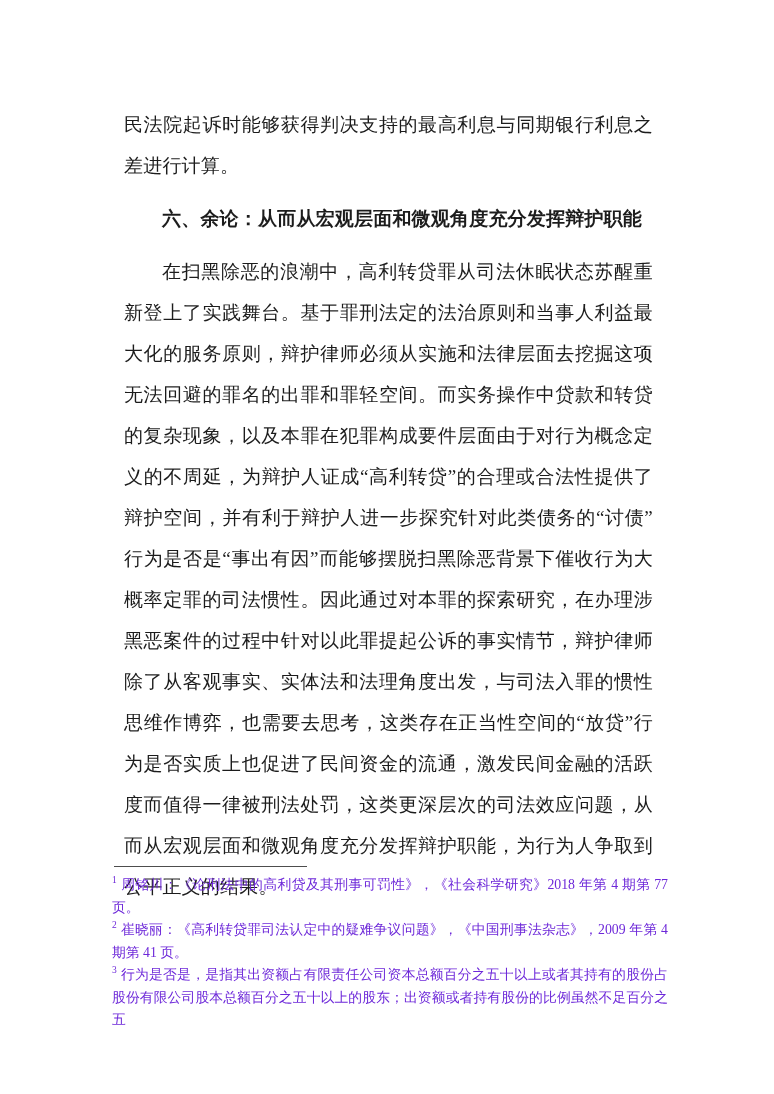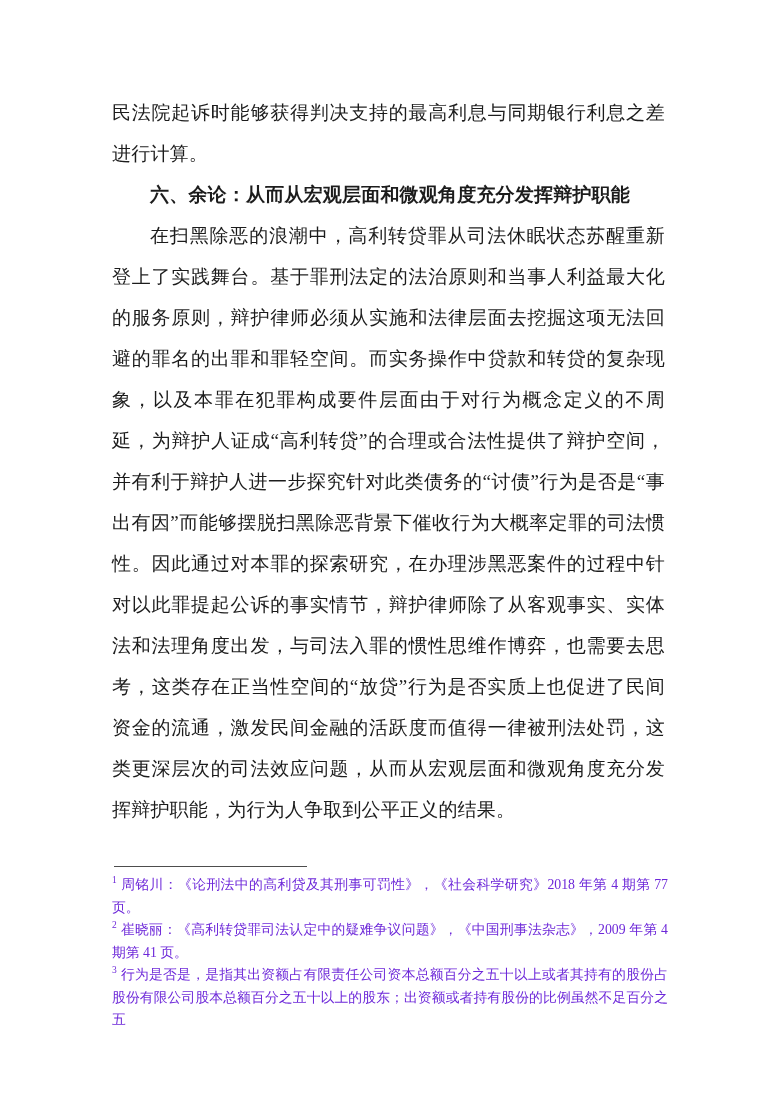--- a/index.html
+++ b/index.html
@@ -16,21 +16,21 @@
     font-family: "Liberation Serif", "DejaVu Serif", serif;
     color: #1c1c1c;
   }
   .content {
     position: absolute;
     left: 112px;
     top: 92px;
     width: 553px;
   }
   .content p {
-    margin: 0;
+    margin: 12px;
     font-size: 19px;
     line-height: 41px;
     text-align: justify;
     letter-spacing: 0.2px;
   }
   p.continuation {
     text-indent: 0;
   }
   p.heading {
     font-weight: bold;

